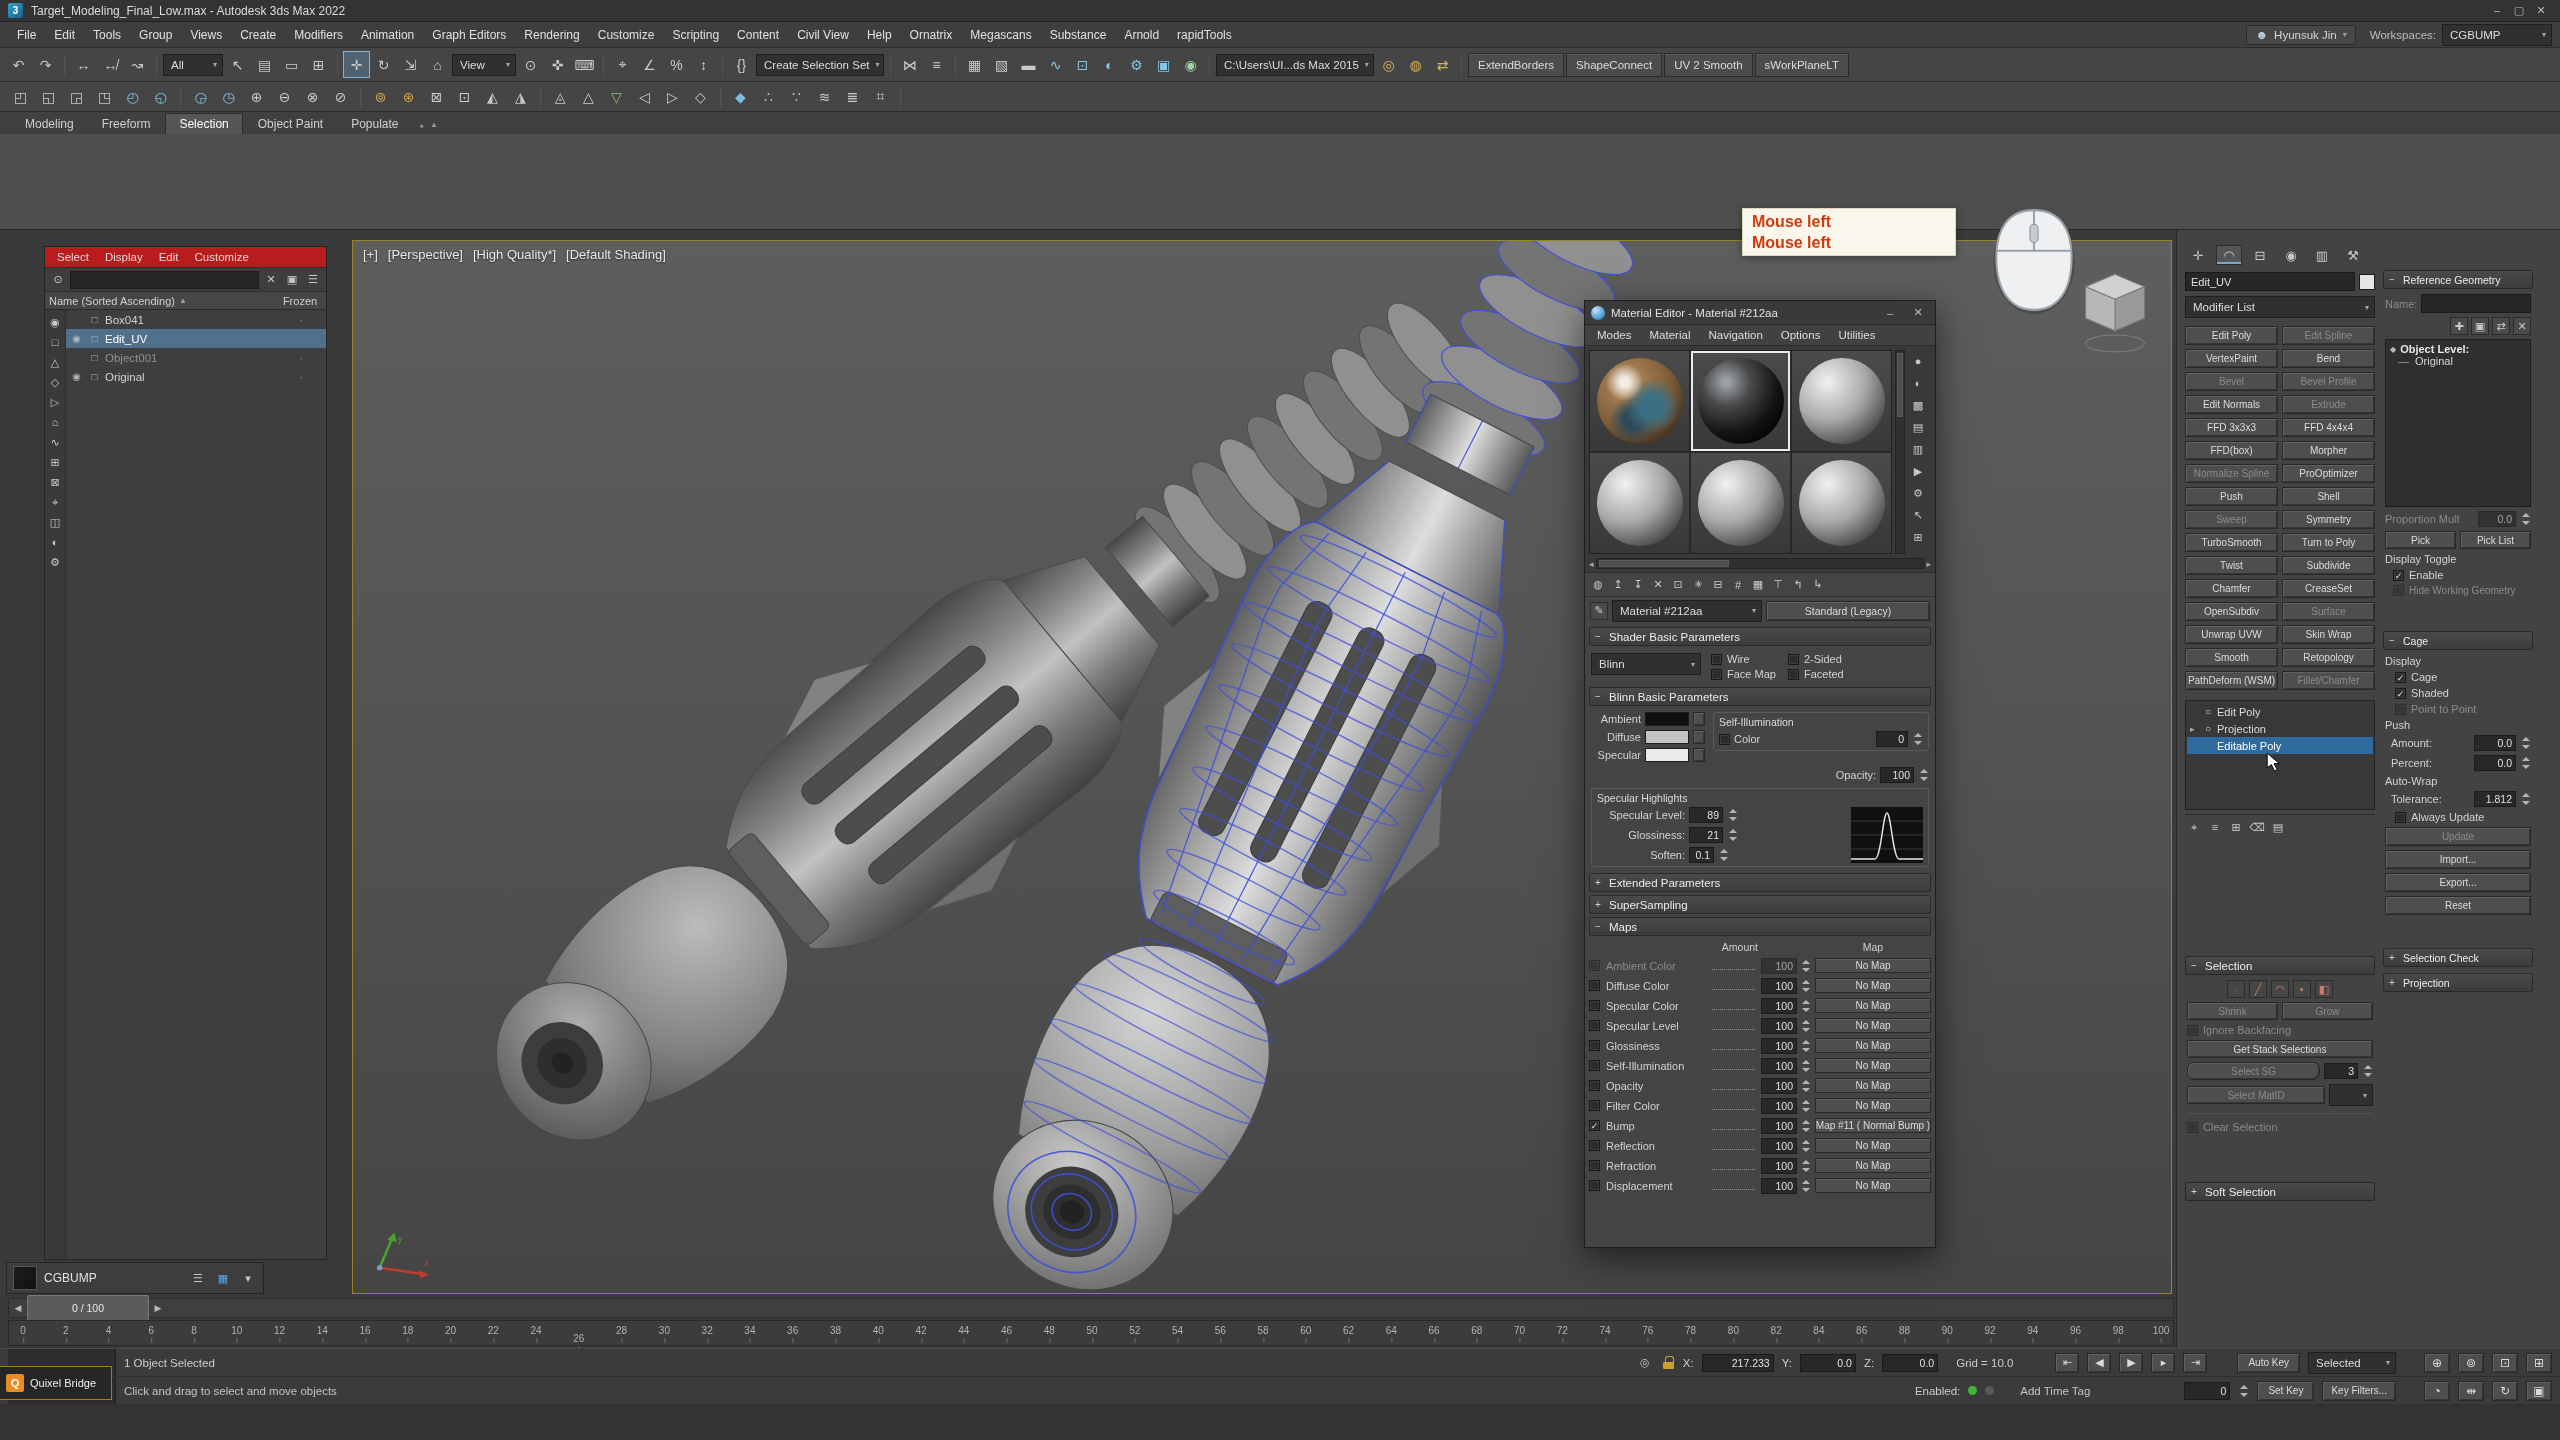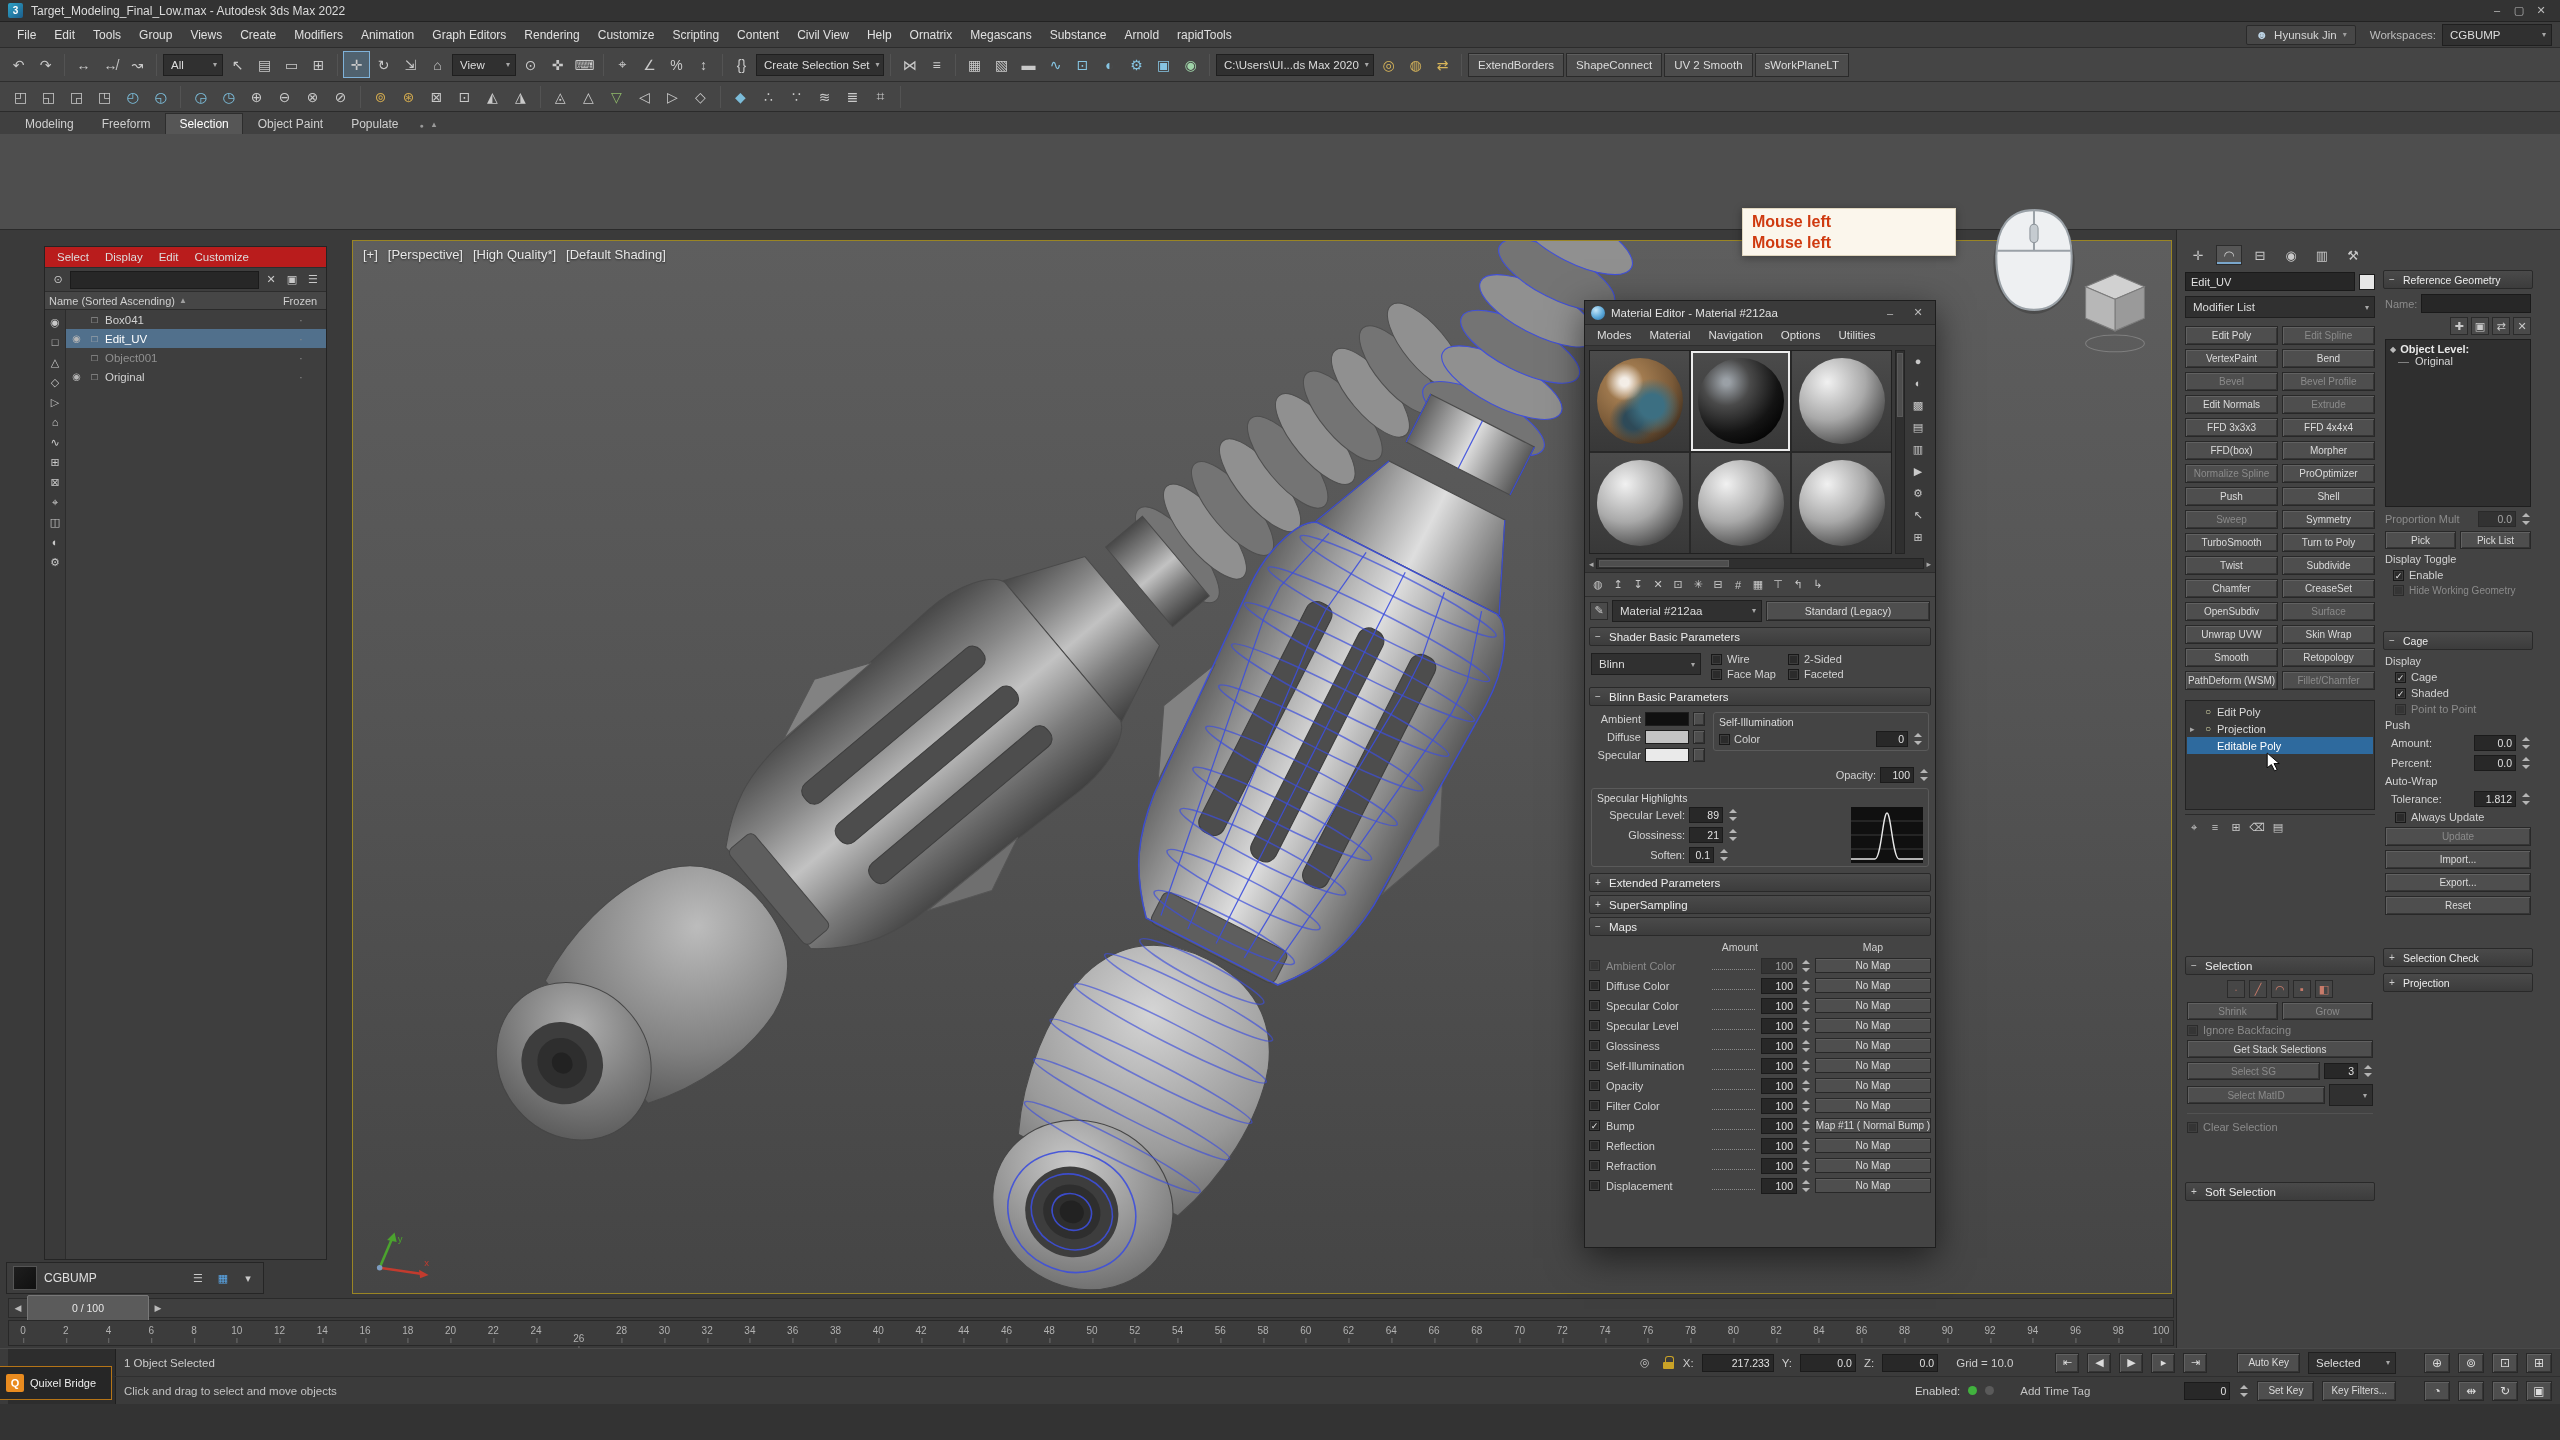--- a/index.html
+++ b/index.html
@@ -238,21 +238,21 @@
       <span class="ico">▧</span>
       <span class="ico">▬</span>
       <span class="ico" style="color: rgb(134, 197, 227);">∿</span>
       <span class="ico" style="color: rgb(134, 197, 227);">⊡</span>
       <span class="ico" style="color: rgb(134, 197, 227);">◐</span>
       <span class="ico" style="color: rgb(134, 197, 227);">⚙</span>
       <span class="ico" style="color: rgb(134, 197, 227);">▣</span>
       <span class="ico" style="color: rgb(159, 211, 168);">◉</span>
       <span class="sep"></span>
       <span class="dd" style="width: 158px;">
-        <span>C:\Users\UI...ds Max 2020</span>
+        <span>C:\Users\UI...ds Max 2015</span>
         <span class="caret">▾</span>
       </span>
       <span class="ico" style="color: rgb(217, 182, 90);">◎</span>
       <span class="ico" style="color: rgb(217, 182, 90);">◍</span>
       <span class="ico" style="color: rgb(217, 182, 90);">⇄</span>
       <span class="sep"></span>
       <span class="tbbtn">ExtendBorders</span>
       <span class="tbbtn">ShapeConnect</span>
       <span class="tbbtn">UV 2 Smooth</span>
       <span class="tbbtn">sWorkPlaneLT</span>
@@ -593,21 +593,21 @@
           <div class="row" style="gap: 4px;">
             <span class="btn3 dis flex1" style="height: 18px;">Shrink</span>
             <span class="btn3 dis flex1" style="height: 18px;">Grow</span>
           </div>
           <div class="row dim" style="gap: 5px;">
             <span class="chk" style="opacity: 0.55;"></span>
             <span class="lbl dim">Ignore Backfacing</span>
           </div>
           <span class="btn3" style="height: 18px;">Get Stack Selections</span>
           <div class="row" style="gap: 4px;">
-            <span class="btn3 dis flex1" style="height: 18px;">Select SG</span>
+            <span class="btn3 dis flex1" style="height: 18px; border-radius: 7px;">Select SG</span>
             <span class="num" style="width: 34px;">3</span>
             <span class="spn">
               <i class="up"></i>
               <i class="dn"></i>
             </span>
           </div>
           <div class="row" style="gap: 4px;">
             <span class="btn3 dis flex1" style="height: 18px;">Select MatID</span>
             <span class="dd" style="width: 44px;">
               <span></span>

